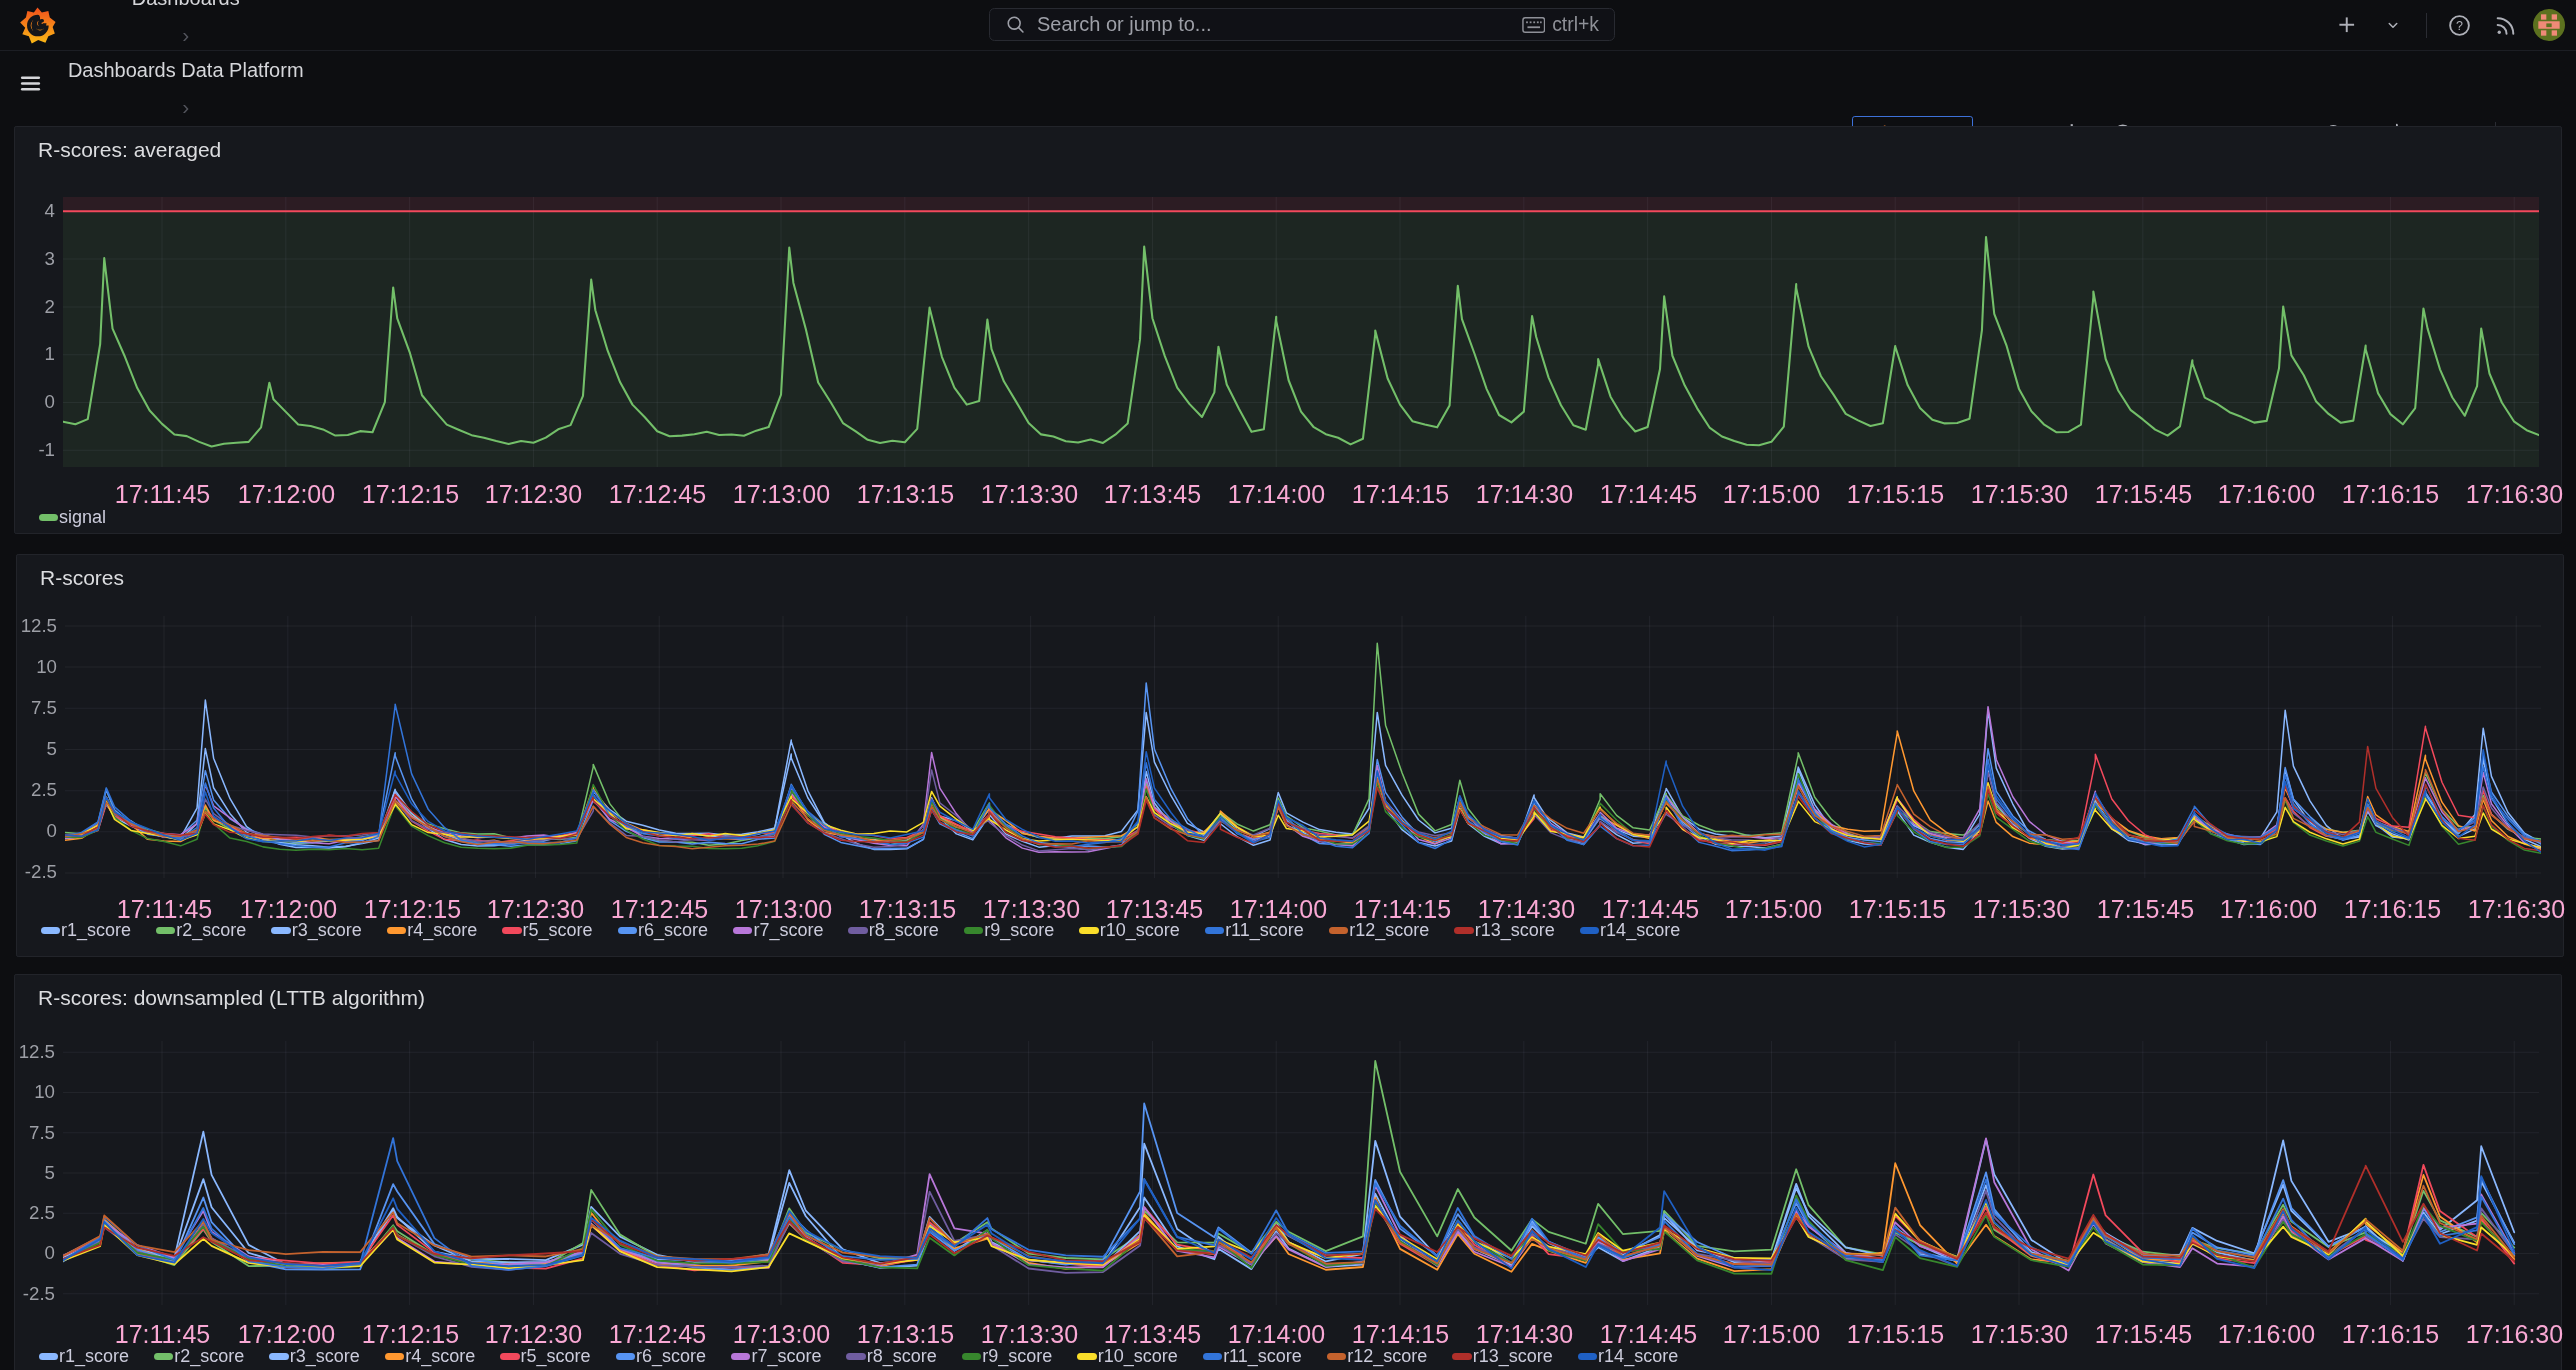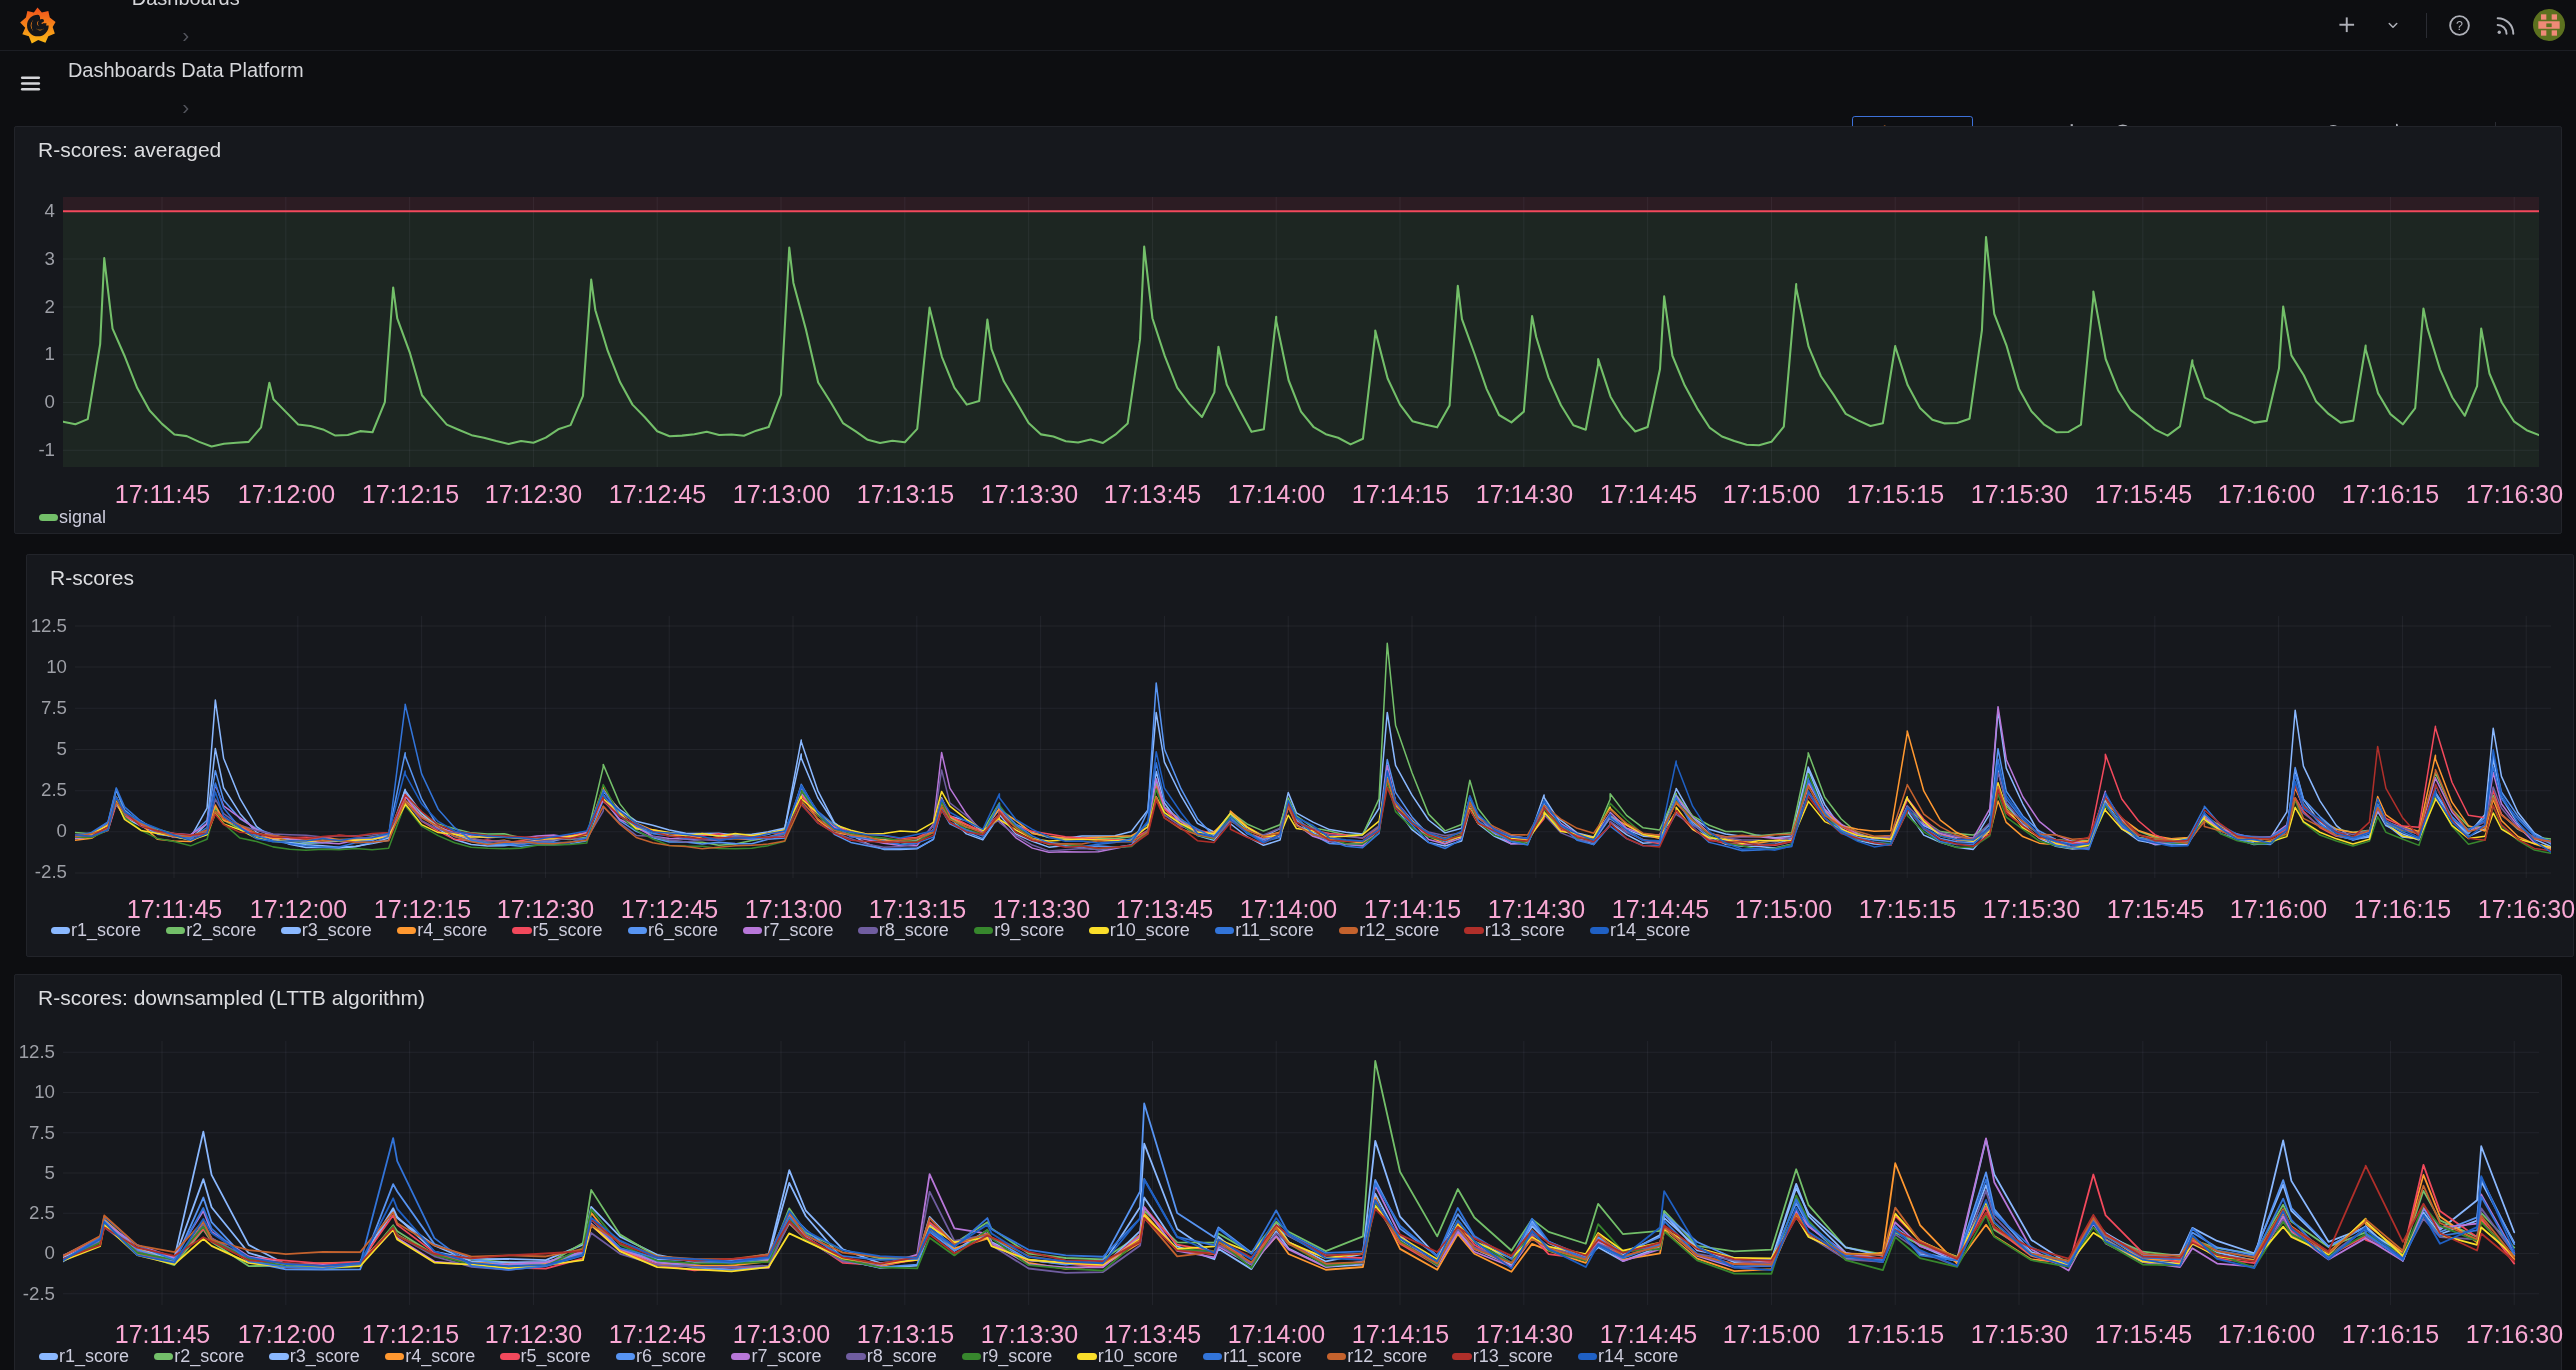--- a/index.html
+++ b/index.html
@@ -51,20 +51,41 @@
             <linearGradient id="lg" x1="0" y1="0" x2="0" y2="1">
           <stop offset="0" stop-color="#F2501C"></stop>
               <stop offset="1" stop-color="#F9B816"></stop>
         </linearGradient>
           </defs>
         <path fill="url(#lg)" d="M27 2 L33 9 L42 7 L44 16 L52 22 L48 29 L51 38 L42 42 L38 51 L28 47 L19 52 L15 42 L6 39 L10 30 L3 23 L11 16 L13 7 L22 9 Z"></path>
         <path fill="none" stroke="#15161a" stroke-width="5" stroke-linecap="round" d="M27.5 14.5a12.5 12.5 0 1 0 12.5 12.5 9.5 9.5 0 1 1-9.5-9.5 6.5 6.5 0 1 0 6.5 6.5 3.5 3.5 0 1 1-3.5-3.5"></path>
       </svg>
     </div>
 
+    <div class="searchbar">
+      <svg width="21" height="21" viewBox="0 0 24 24">
+        <circle cx="10.5" cy="10.5" r="6.8" fill="none" stroke="#9d9fa7" stroke-width="1.8"></circle>
+        <line x1="15.6" y1="15.6" x2="20.5" y2="20.5" stroke="#9d9fa7" stroke-width="1.8" stroke-linecap="round"></line>
+      </svg>
+      <span class="ph">Search or jump to...</span>
+      <span class="kbd">
+        <svg width="23.5" height="18" viewBox="0 0 26 20">
+          <rect x="1" y="2" width="24" height="16" rx="2.5" fill="none" stroke="#8e9097" stroke-width="1.6"></rect>
+          <g fill="#8e9097">
+              <rect x="4.5" y="6" width="2" height="2"></rect>
+              <rect x="8.5" y="6" width="2" height="2"></rect>
+              <rect x="12.5" y="6" width="2" height="2"></rect>
+              <rect x="16.5" y="6" width="2" height="2"></rect>
+              <rect x="20" y="6" width="1.8" height="2"></rect>
+              <rect x="6" y="11.5" width="14" height="2"></rect>
+            </g>
+        </svg>
+        <span>ctrl+k</span>
+      </span>
+    </div>
 
     <div class="nav-right">
       <div class="icon-btn">
         <svg width="23.5" height="23.5" viewBox="0 0 24 24">
             <line x1="12" y1="4.5" x2="12" y2="19.5" stroke="#aeb0b8" stroke-width="2"></line>
             <line x1="4.5" y1="12" x2="19.5" y2="12" stroke="#aeb0b8" stroke-width="2"></line>
           </svg>
       </div>
       <div class="icon-btn">
         <svg width="18" height="18" viewBox="0 0 24 24">
@@ -276,21 +297,21 @@
         <div class="x-tick" style="left: 2196px; top: 353px;">17:16:00</div>
         <div class="x-tick" style="left: 2320px; top: 353px;">17:16:15</div>
         <div class="x-tick" style="left: 2444px; top: 353px;">17:16:30</div>
         <div class="legend" style="left: 23.5px; top: 380px;">
           <div class="legend-item">
             <span class="legend-swatch" style="background: rgb(115, 191, 105);"></span>
             <span class="legend-label">signal</span>
           </div>
         </div>
       </section>
-    <section class="panel" id="panel-1" style="left:26px;top:554px;width:2548px;height:403px;">
+    <section class="panel" id="panel-1" style="left:16px;top:554px;width:2548px;height:403px;">
       <h2 class="panel-title">R-scores</h2>
     <svg viewBox="0 0 3578 378" preserveAspectRatio="none" width="2476" height="262" class="plot" style="left: 48px; top: 61px;">
           <line x1="0" y1="14.3" x2="3578" y2="14.3" stroke="rgba(204,204,220,0.07)" stroke-width="1.5"></line>
           <line x1="0" y1="73.7" x2="3578" y2="73.7" stroke="rgba(204,204,220,0.07)" stroke-width="1.5"></line>
           <line x1="0" y1="133.1" x2="3578" y2="133.1" stroke="rgba(204,204,220,0.07)" stroke-width="1.5"></line>
           <line x1="0" y1="192.6" x2="3578" y2="192.6" stroke="rgba(204,204,220,0.07)" stroke-width="1.5"></line>
           <line x1="0" y1="252.0" x2="3578" y2="252.0" stroke="rgba(204,204,220,0.07)" stroke-width="1.5"></line>
           <line x1="0" y1="311.4" x2="3578" y2="311.4" stroke="rgba(204,204,220,0.07)" stroke-width="1.5"></line>
           <line x1="0" y1="370.9" x2="3578" y2="370.9" stroke="rgba(204,204,220,0.07)" stroke-width="1.5"></line>
           <line x1="143.1" y1="0" x2="143.1" y2="378" stroke="rgba(204,204,220,0.07)" stroke-width="1.5"></line>

